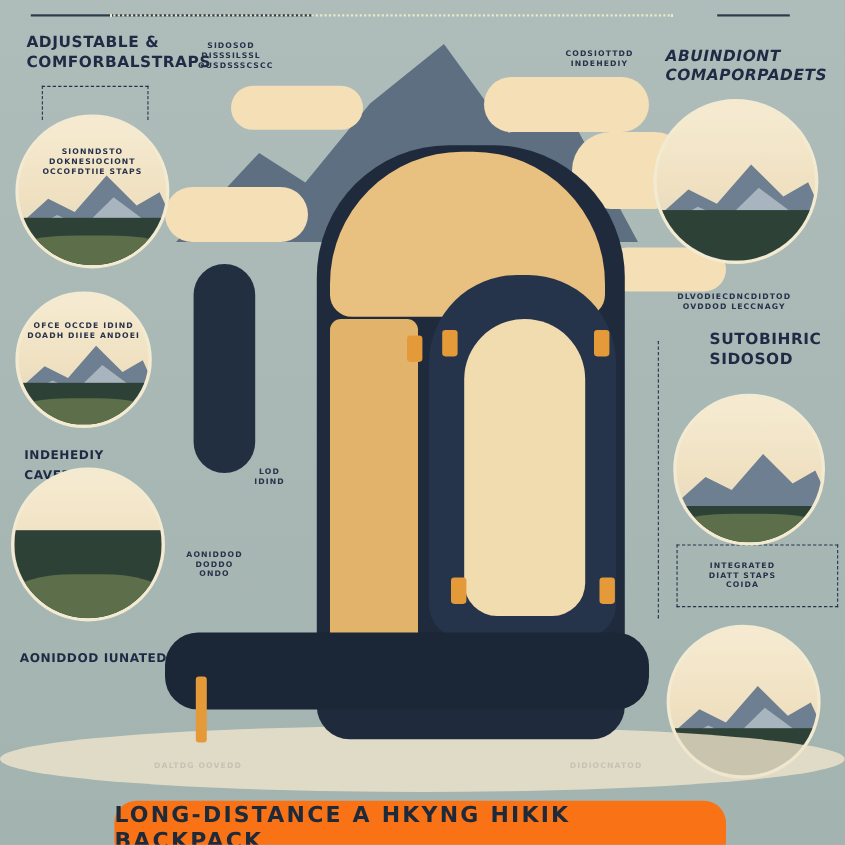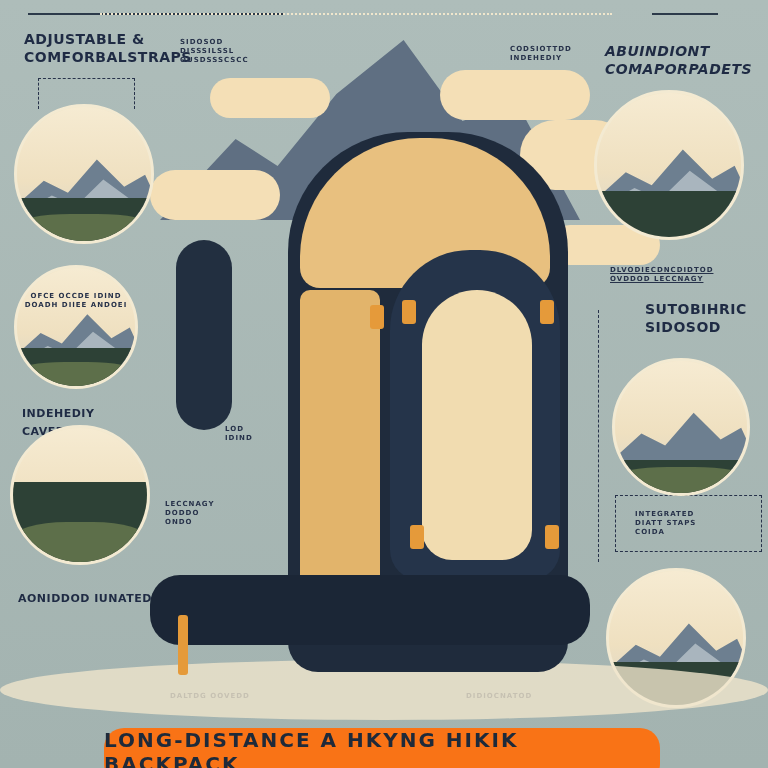--- a/index.html
+++ b/index.html
@@ -3,21 +3,21 @@
 <meta charset="utf-8">
 <style>
   html, body { margin:0; padding:0; }
   body { width:768px; height:768px; overflow:hidden; background:#a7b6b3; font-family:"DejaVu Sans", sans-serif; position:relative; }
   .canvas { position:absolute; inset:0; background:linear-gradient(#aebdba, #a3b3b0); }
   .topline { position:absolute; top:13px; left:28px; width:256px; height:2px; background:#2c3a4a; }
   .topdots { position:absolute; top:13px; left:100px; width:512px; border-top:2px dotted #f0e6cc; }
   .topline2 { position:absolute; top:13px; left:652px; width:66px; height:2px; background:#2c3a4a; }
   .label { position:absolute; color:#1f2b44; font-weight:bold; letter-spacing:0.5px; font-family:"DejaVu Sans", sans-serif; }
   .label.big { font-size:14px; line-height:18px; }
-  .label.small { font-size:7px; line-height:9px; color:#27324a; letter-spacing:1px; }
+  .label.small { font-size:7px; line-height:9px; color:#27324a; letter-spacing:1px; text-align:center; }
   .circle { position:absolute; border-radius:50%; border:3px solid #f3ead2; overflow:hidden; box-sizing:border-box; background:#f3e6c8; }
   .circle .sky { position:absolute; inset:0; background:linear-gradient(#f6ebd2 0%, #efe0c0 55%, #d7d4c8 100%); }
   .circle .mtn { position:absolute; left:-10%; right:-10%; bottom:18%; height:45%; background:#6d7f90; clip-path:polygon(0 100%,25% 40%,40% 60%,58% 5%,75% 50%,88% 30%,100% 100%); }
   .circle .mtn2 { position:absolute; left:-10%; right:-10%; bottom:14%; height:40%; background:#b8c3c9; clip-path:polygon(0 100%,30% 50%,45% 70%,62% 20%,80% 60%,100% 100%); opacity:.8; }
   .circle .forest { position:absolute; left:0; right:0; bottom:0; height:32%; background:#2d4136; }
   .circle .bush { position:absolute; left:0; right:0; bottom:0; height:20%; background:#5d6f4a; border-radius:40% 40% 0 0; }
   .circle .ctext { position:absolute; top:20%; left:0; right:0; font-size:7px; line-height:9px; text-align:center; font-weight:bold; color:#27324a; letter-spacing:1px; }
   .bigmtn { position:absolute; background:#5f6f82; }
   .cloud { position:absolute; background:#f4dfb6; border-radius:50px; }
   .pack-body { position:absolute; left:288px; top:132px; width:280px; height:540px; background:#1f2b3c; border-radius:120px 120px 30px 30px; }
@@ -45,40 +45,41 @@
 <div class="cloud" style="left:210px;top:78px;width:120px;height:40px;"></div>
 <div class="cloud" style="left:440px;top:70px;width:150px;height:50px;"></div>
 <div class="cloud" style="left:520px;top:120px;width:110px;height:70px;"></div>
 <div class="cloud" style="left:150px;top:170px;width:130px;height:50px;"></div>
 <div class="cloud" style="left:550px;top:225px;width:110px;height:40px;"></div>
 
 <div class="label big" style="left:24px;top:30px;width:140px;">ADJUSTABLE &amp; COMFORBALSTRAPS</div>
 <div class="label small" style="left:180px;top:38px;width:60px;">SIDOSOD DISSSILSSL OUSDSSSCSCC</div>
 <div class="label small" style="left:510px;top:45px;width:70px;">CODSIOTTDD INDEHEDIY</div>
 <div class="label big" style="left:605px;top:42px;width:160px;font-style:italic;">ABUINDIONT COMAPORPADETS</div>
-<div class="label small" style="left:610px;top:266px;width:115px;text-decoration:underline;">DLVODIECDNCDIDTOD OVDDOD LECCNAGY</div>
+<div class="label small" style="left:610px;top:266px;width:115px;">DLVODIECDNCDIDTOD OVDDOD LECCNAGY</div>
 <div class="label big" style="left:645px;top:300px;width:100px;">SUTOBIHRIC SIDOSOD</div>
 <div class="label big" style="left:22px;top:405px;width:120px;font-size:11px;">INDEHEDIY CAVERS</div>
 <div class="label small" style="left:635px;top:510px;width:80px;">INTEGRATED DIATT STAPS COIDA</div>
 <div class="label big" style="left:18px;top:590px;width:200px;font-size:11px;">AONIDDOD IUNATED</div>
-<div class="label small" style="left:140px;top:692px;width:80px;margin-left:30px;">DALTDG OOVEDD</div>
-<div class="label small" style="left:466px;top:692px;width:70px;">DIDIOCNATOD</div>
+<div class="label small" style="left:140px;top:692px;width:80px;">DALTDG OOVEDD</div>
+<div class="label small" style="left:516px;top:692px;width:70px;">DIDIOCNATOD</div>
 <div class="label small" style="left:225px;top:425px;width:40px;">LOD IDIND</div>
-<div class="label small" style="left:165px;top:500px;width:60px;">LECCNAGY DODDO ONDO</div>
+<div class="label small" style="left:165px;top:500px;width:60px;">AONIDDOD DODDO ONDO</div>
 
 <div class="dashed" style="left:38px;top:78px;width:95px;height:30px;border-bottom:none;"></div>
 <div class="dashed" style="left:598px;top:310px;width:0;height:250px;border-left:none;"></div>
 <div class="dashed" style="left:615px;top:495px;width:145px;height:55px;"></div>
 
 <div class="circle" style="left:14px;top:104px;width:140px;height:140px;">
   <div class="sky"></div>
     <div class="mtn"></div>
     <div class="mtn2"></div>
     <div class="forest"></div>
     <div class="bush"></div>
+  <div class="ctext">SIONNDSTO DOKNESIOCIONT OCCOFDTIIE STAPS</div>
 </div>
 <div class="circle" style="left:14px;top:265px;width:124px;height:124px;">
   <div class="sky"></div>
     <div class="mtn"></div>
     <div class="mtn2"></div>
     <div class="forest"></div>
     <div class="bush"></div>
   <div class="ctext">OFCE OCCDE IDIND DOADH DIIEE ANDOEI</div>
 </div>
 <div class="circle" style="left:10px;top:425px;width:140px;height:140px;">

